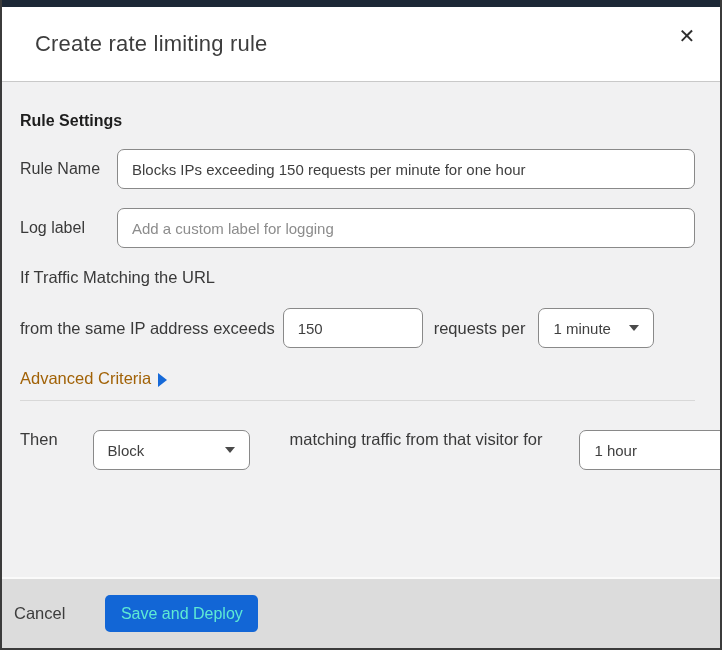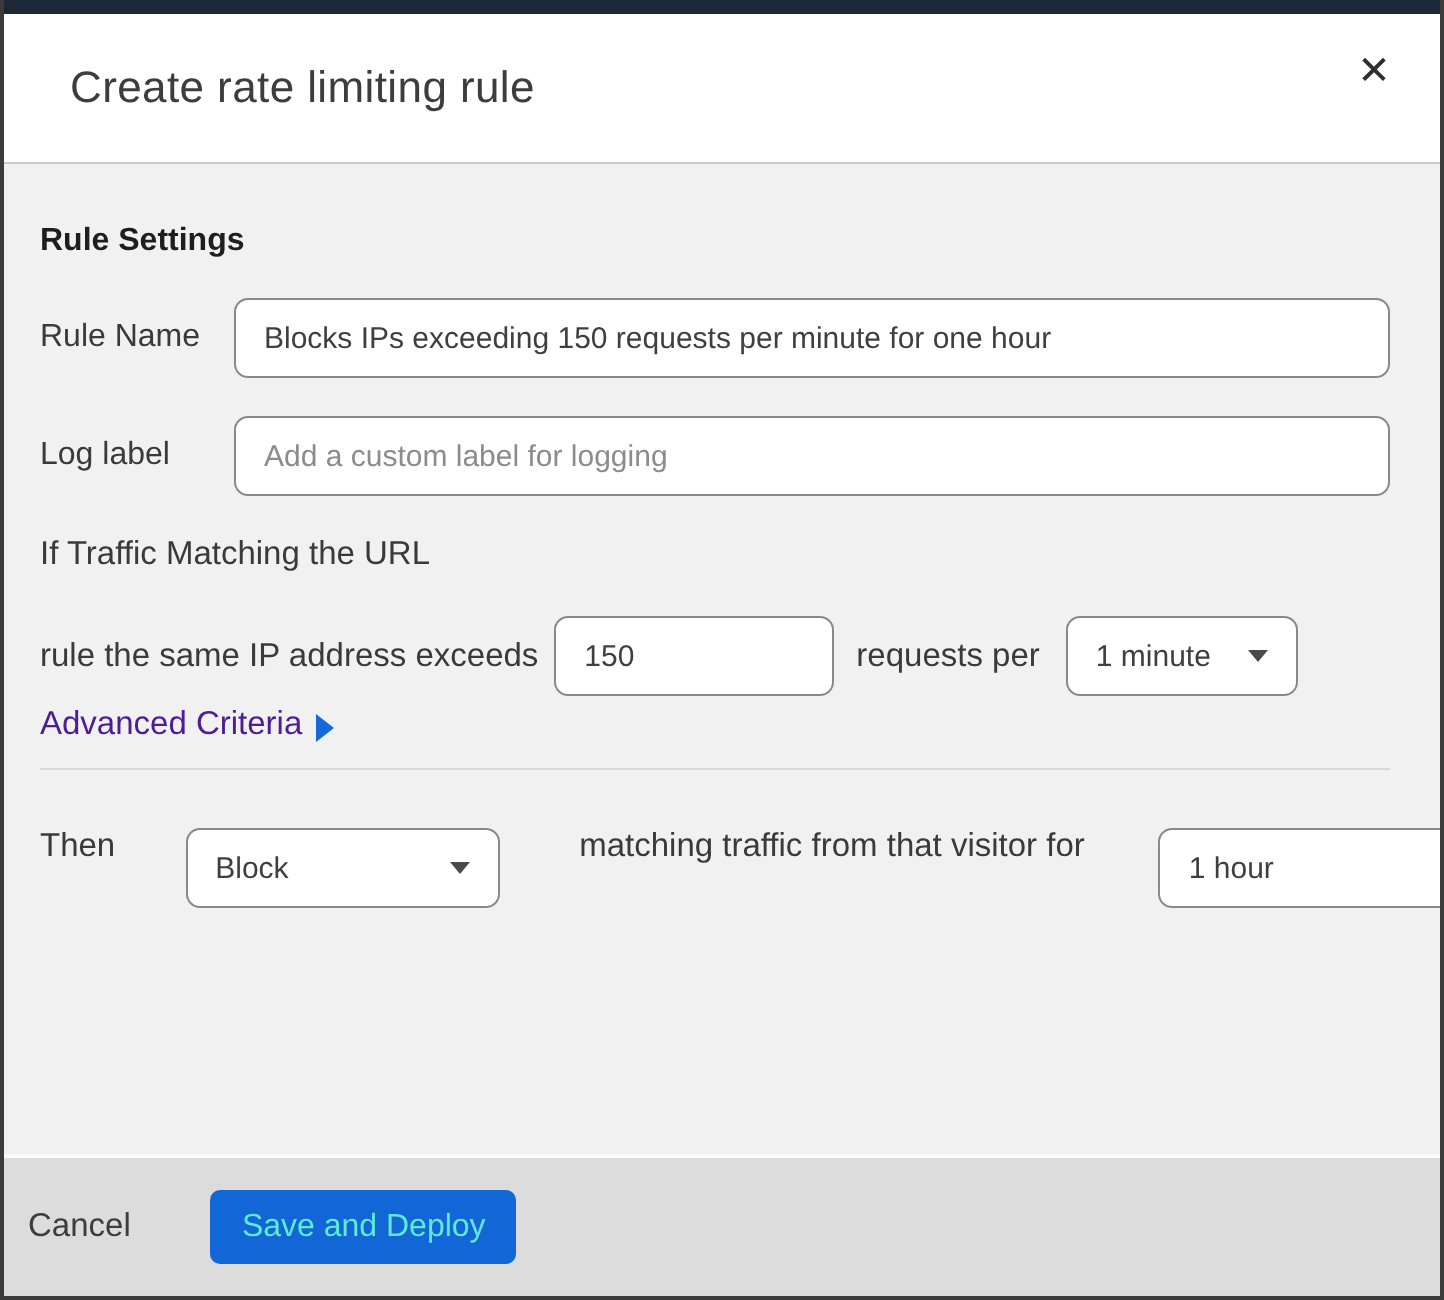--- a/index.html
+++ b/index.html
@@ -75,22 +75,22 @@
   .scheme-select { width: 327px; margin-left: 7px; flex: 0 0 auto; }
   .url-input { flex: 1 1 auto; min-width: 0; margin-left: 20px; }
 
   .inline-row { display: flex; align-items: center; margin-top: 21px; }
   .inline-text { font-size: 16.5px; color: #3a3a3a; white-space: nowrap; }
   .count-input { width: 140px; flex: 0 0 auto; margin: 0 11px 0 8px; }
   .period-select { width: 116px; flex: 0 0 auto; margin-left: 13px; }
 
   .adv-link {
     display: inline-flex; align-items: center;
-    margin-top: 5px; cursor: pointer; text-decoration: none;
-    font-size: 16.5px; color: #4c1d95;
+    margin-top: 21px; cursor: pointer; text-decoration: none;
+    font-size: 16.5px; color: #a16207;
   }
   .arrow-right {
     width: 0; height: 0; display: inline-block;
     border-top: 7px solid transparent; border-bottom: 7px solid transparent;
     border-left: 9px solid #1669d8;
     margin-left: 7px; margin-top: 2px;
   }
 
   .divider { margin-top: 12px; border-top: 1px solid #d8d8d8; }
 
@@ -145,21 +145,21 @@
 
     <div class="form-row">
       <label>Log label</label>
       <input type="text" class="text-input" placeholder="Add a custom label for logging" style="">
     </div>
 
     <div class="subheading">If Traffic Matching the URL</div>
 
 
     <div class="inline-row">
-      <span class="inline-text">rule the same IP address exceeds</span>
+      <span class="inline-text">from the same IP address exceeds</span>
       <input type="text" class="text-input count-input" value="150" style="">
       <span class="inline-text">requests per</span>
       <div class="select period-select">
         <span class="sel-value">1 minute</span>
         <span class="caret-down"></span>
       </div>
     </div>
 
     <a class="adv-link">
       <span>Advanced Criteria</span>

